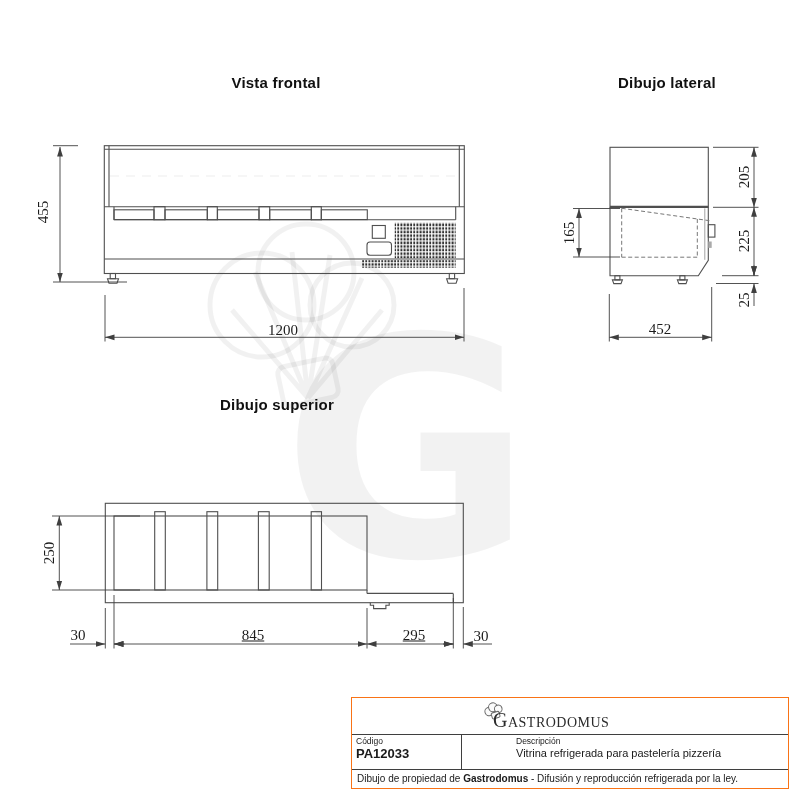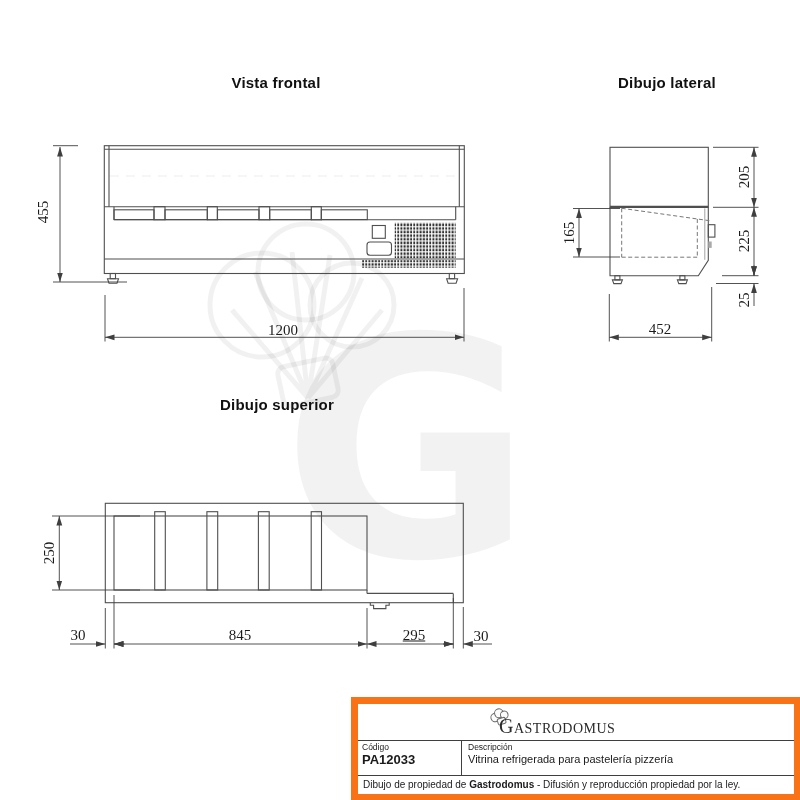--- a/index.html
+++ b/index.html
@@ -10,29 +10,29 @@
         font-family:"DejaVu Sans",sans-serif;font-weight:bold;color:rgba(0,0,0,0.05);
         user-select:none;}
   svg#art{position:absolute;left:0;top:0;z-index:2;}
   
   .lbl{position:absolute;z-index:3;transform:translate(-50%,-50%);white-space:nowrap;color:#1a1a1a;}
   .view-title{font-size:15px;font-weight:bold;color:#111;letter-spacing:.2px;}
   .dim{font-family:"Liberation Serif",serif;font-size:15px;color:#1c1c1c;}
   .rot{transform:translate(-50%,-50%) rotate(-90deg);}
   
   #tblock{position:absolute;left:351px;top:697px;width:436px;height:90px;z-index:4;
-          border:7px solid #f97316;background:#fff;color:#1a1a1a;}
+          border:1px solid #f97316;background:#fff;color:#1a1a1a;}
   .t-row1{position:relative;height:36px;border-bottom:1px solid #3f3f3f;}
   .logo-wrap{position:absolute;left:0;top:0;width:100%;height:100%;}
   .logo-hat{position:absolute;left:130px;top:3px;}
   .logo-text{position:absolute;left:141px;top:11px;font-family:"Liberation Serif",serif;
              font-variant:small-caps;font-size:20px;letter-spacing:.5px;color:#2b2b2b;}
   .t-row2{display:flex;height:34px;border-bottom:1px solid #3f3f3f;}
-  .t-cell-code{width:97px;border-right:1px solid #3f3f3f;padding:1px 2px 0 4px;}
-  .t-cell-desc{flex:1;padding:1px 6px 0 6px;}
+  .t-cell-code{width:97px;border-right:1px solid #3f3f3f;padding:1px 8px 0 4px;}
+  .t-cell-desc{flex:1;padding:1px 6px 0 6px;margin-left:48px;}
   .t-small{font-size:8.5px;color:#222;line-height:10px;}
   .t-code-val{font-size:13px;font-weight:bold;line-height:16px;}
   .t-desc-val{font-size:11px;line-height:15px;}
   .t-row3{padding:3px 5px 0 5px;font-size:10px;line-height:12px;}
   .t-row3 b{font-weight:bold;}
 </style>
 </head>
 <body>
 
 <div id="stage">
@@ -154,21 +154,21 @@
 
   <div class="lbl dim rot" style="left:43px;top:212px;">455</div>
   <div class="lbl dim" style="left:283px;top:330px;">1200</div>
   <div class="lbl dim rot" style="left:744px;top:177px;">205</div>
   <div class="lbl dim rot" style="left:569px;top:233px;">165</div>
   <div class="lbl dim rot" style="left:744px;top:241px;">225</div>
   <div class="lbl dim rot" style="left:744px;top:300px;">25</div>
   <div class="lbl dim" style="left:660px;top:329px;">452</div>
   <div class="lbl dim rot" style="left:49px;top:553px;">250</div>
   <div class="lbl dim" style="left:78px;top:635px;">30</div>
-  <div class="lbl dim" style="left:240px;top:635px;">845</div>
+  <div class="lbl dim" style="left:253px;top:635px;text-decoration:underline;">845</div>
   <div class="lbl dim" style="left:414px;top:635px;text-decoration:underline;">295</div>
   <div class="lbl dim" style="left:481px;top:636px;">30</div>
 
   <div id="tblock">
     <div class="t-row1">
       <div class="logo-wrap">
         <svg class="logo-hat" width="24" height="22" viewBox="0 0 24 22">
           <g stroke="#6a6a6a" stroke-width="1" fill="#fbfbfb" transform="rotate(-18 12 11)">
             <circle cx="7.5" cy="9" r="4.2"></circle>
             <circle cx="12.5" cy="6.2" r="4.4"></circle>
@@ -183,17 +183,17 @@
       <div class="t-cell-code">
         <div class="t-small">Código</div>
         <div class="t-code-val">PA12033</div>
       </div>
       <div class="t-cell-desc">
         <div class="t-small">Descripción</div>
         <div class="t-desc-val">Vitrina refrigerada para pastelería pizzería</div>
       </div>
     </div>
     <div class="t-row3">
-      <span>Dibujo de propiedad de </span><b>Gastrodomus</b><span> - Difusión y reproducción propiedad por la ley.</span>
+      <span>Dibujo de propiedad de </span><b>Gastrodomus</b><span> - Difusión y reproducción refrigerada por la ley.</span>
     </div>
   </div>
 
 </div>
 
 </body></html>

